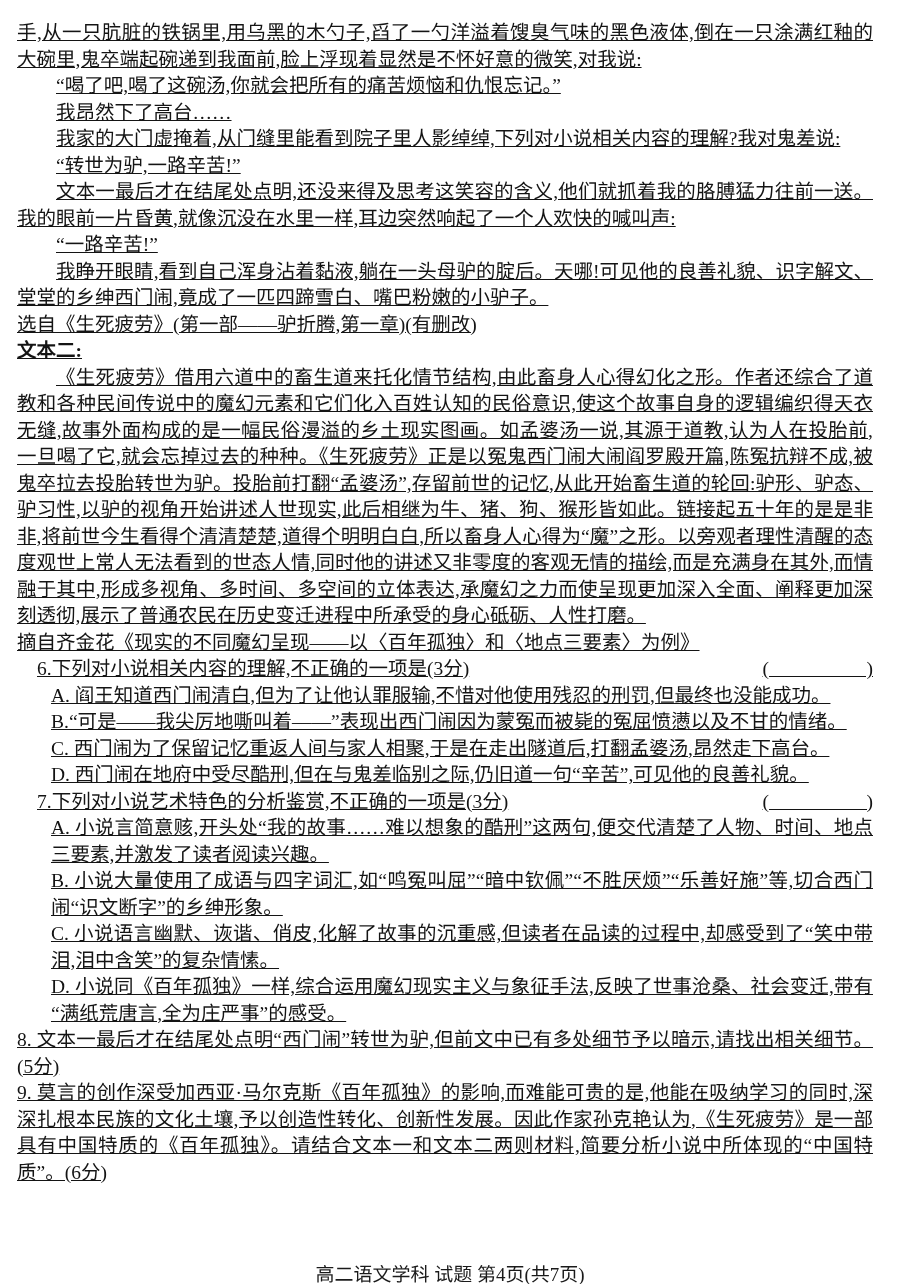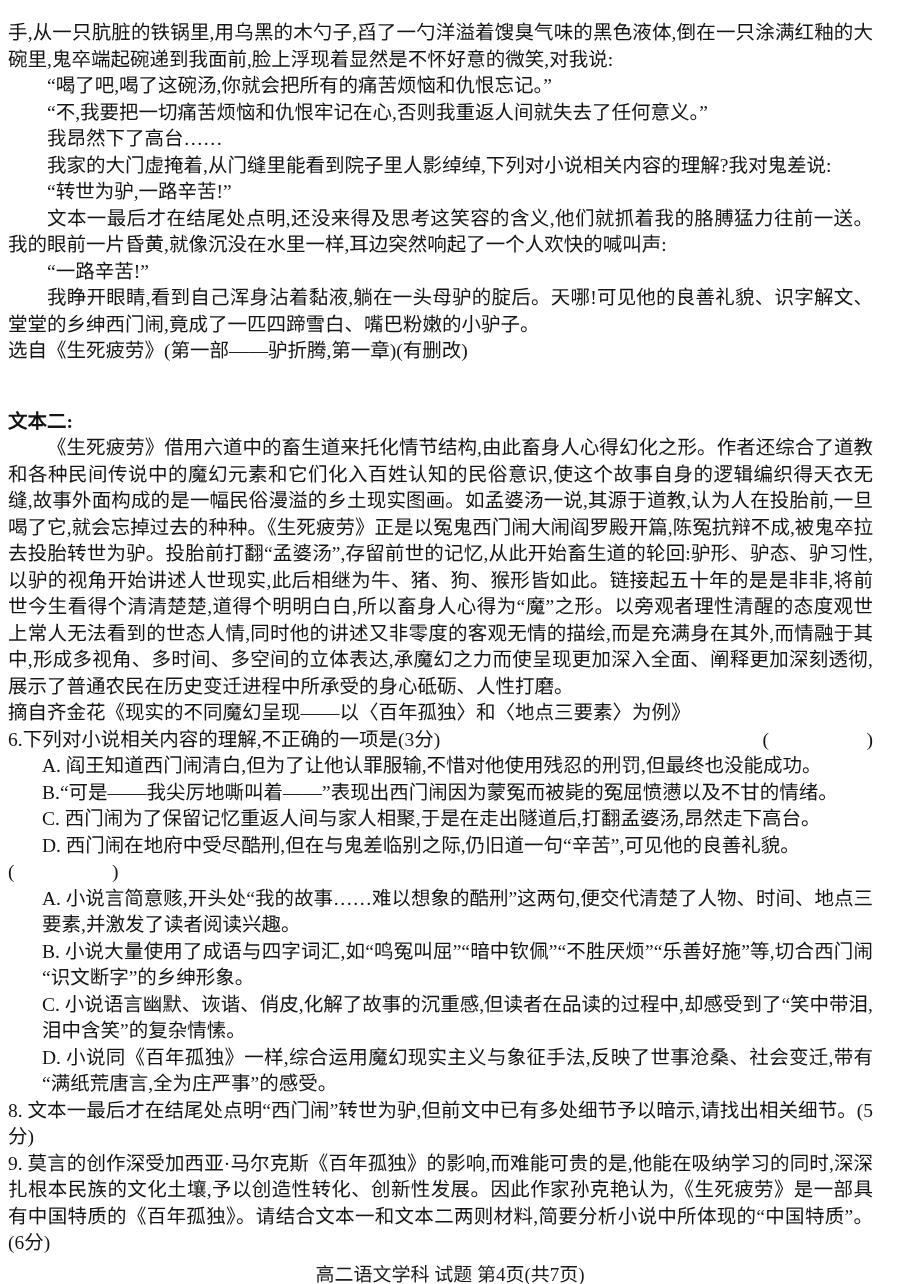--- a/index.html
+++ b/index.html
@@ -4,49 +4,49 @@
 <style>
   html, body { margin: 0; padding: 0; background: #ffffff; }
   body {
     width: 900px; height: 1284px; overflow: hidden; position: relative;
     font-family: "Liberation Serif", "DejaVu Serif", serif;
     color: #141414;
   }
   .page {
     box-sizing: border-box;
     width: 900px; height: 1284px;
-    padding: 20px 27px 0 8px;
+    padding: 20px 27px 0 17px;
     font-size: 19.5px;
     line-height: 26.5px;
     position: relative;
+    text-decoration: underline;
   }
   p, .stem-row { margin: 0; padding: 0; }
   .para { text-align: justify; text-justify: inter-ideograph; word-break: break-all; }
   .indent { text-indent: 2em; }
   .attribution { text-align: left; }
-  .heading { font-weight: bold; margin-top: 44px; }
-  .stem-row { display: flex; justify-content: space-between; align-items: baseline; }
+  .heading { font-weight: bold; }
+  .stem-row { display: flex; justify-content: space-between; align-items: baseline; margin-left: 20px; }
   .stem-row .stem { flex: 1 1 auto; }
   .bracket { flex: 0 0 auto; white-space: pre; }
   .option { margin-left: 34px; }
   .footer {
     position: absolute; left: 0; top: 1262px; width: 900px;
     text-align: center; font-size: 19px; line-height: 26px;
     color: #1a1a1a;
   }
 </style>
 </head>
 <body>
 
 <div class="page">
 
   <section>
     <p class="para">手,从一只肮脏的铁锅里,用乌黑的木勺子,舀了一勺洋溢着馊臭气味的黑色液体,倒在一只涂满红釉的大碗里,鬼卒端起碗递到我面前,脸上浮现着显然是不怀好意的微笑,对我说:</p>
     <p class="para indent">“喝了吧,喝了这碗汤,你就会把所有的痛苦烦恼和仇恨忘记。”</p>
-    <p class="para indent">“不,我要把一切痛苦烦恼和仇恨牢记在心,否则我重返人间就失去了任何意义。”</p>
     <p class="para indent">我昂然下了高台……</p>
     <p class="para indent">我家的大门虚掩着,从门缝里能看到院子里人影绰绰,下列对小说相关内容的理解?我对鬼差说:</p>
     <p class="para indent">“转世为驴,一路辛苦!”</p>
     <p class="para indent">文本一最后才在结尾处点明,还没来得及思考这笑容的含义,他们就抓着我的胳膊猛力往前一送。我的眼前一片昏黄,就像沉没在水里一样,耳边突然响起了一个人欢快的喊叫声:</p>
     <p class="para indent">“一路辛苦!”</p>
     <p class="para indent">我睁开眼睛,看到自己浑身沾着黏液,躺在一头母驴的腚后。天哪!可见他的良善礼貌、识字解文、堂堂的乡绅西门闹,竟成了一匹四蹄雪白、嘴巴粉嫩的小驴子。</p>
     <p class="para attribution">选自《生死疲劳》(第一部——驴折腾,第一章)(有删改)</p>
   </section>
 
   <section>
@@ -60,20 +60,21 @@
     <div class="stem-row">
       <span class="stem">6.下列对小说相关内容的理解,不正确的一项是(3分)</span>
       <span class="bracket">(　　　　　)</span>
     </div>
     <p class="para option">A. 阎王知道西门闹清白,但为了让他认罪服输,不惜对他使用残忍的刑罚,但最终也没能成功。</p>
     <p class="para option">B.“可是——我尖厉地嘶叫着——”表现出西门闹因为蒙冤而被毙的冤屈愤懑以及不甘的情绪。</p>
     <p class="para option">C. 西门闹为了保留记忆重返人间与家人相聚,于是在走出隧道后,打翻孟婆汤,昂然走下高台。</p>
     <p class="para option">D. 西门闹在地府中受尽酷刑,但在与鬼差临别之际,仍旧道一句“辛苦”,可见他的良善礼貌。</p>
 
     <div class="stem-row">
+      <span class="stem">7.下列对小说艺术特色的分析鉴赏,不正确的一项是(3分)</span>
       <span class="bracket">(　　　　　)</span>
     </div>
     <p class="para option">A. 小说言简意赅,开头处“我的故事……难以想象的酷刑”这两句,便交代清楚了人物、时间、地点三要素,并激发了读者阅读兴趣。</p>
     <p class="para option">B. 小说大量使用了成语与四字词汇,如“鸣冤叫屈”“暗中钦佩”“不胜厌烦”“乐善好施”等,切合西门闹“识文断字”的乡绅形象。</p>
     <p class="para option">C. 小说语言幽默、诙谐、俏皮,化解了故事的沉重感,但读者在品读的过程中,却感受到了“笑中带泪,泪中含笑”的复杂情愫。</p>
     <p class="para option">D. 小说同《百年孤独》一样,综合运用魔幻现实主义与象征手法,反映了世事沧桑、社会变迁,带有“满纸荒唐言,全为庄严事”的感受。</p>
 
     <p class="para">8. 文本一最后才在结尾处点明“西门闹”转世为驴,但前文中已有多处细节予以暗示,请找出相关细节。(5分)</p>
     <p class="para">9. 莫言的创作深受加西亚·马尔克斯《百年孤独》的影响,而难能可贵的是,他能在吸纳学习的同时,深深扎根本民族的文化土壤,予以创造性转化、创新性发展。因此作家孙克艳认为,《生死疲劳》是一部具有中国特质的《百年孤独》。请结合文本一和文本二两则材料,简要分析小说中所体现的“中国特质”。(6分)</p>
 

